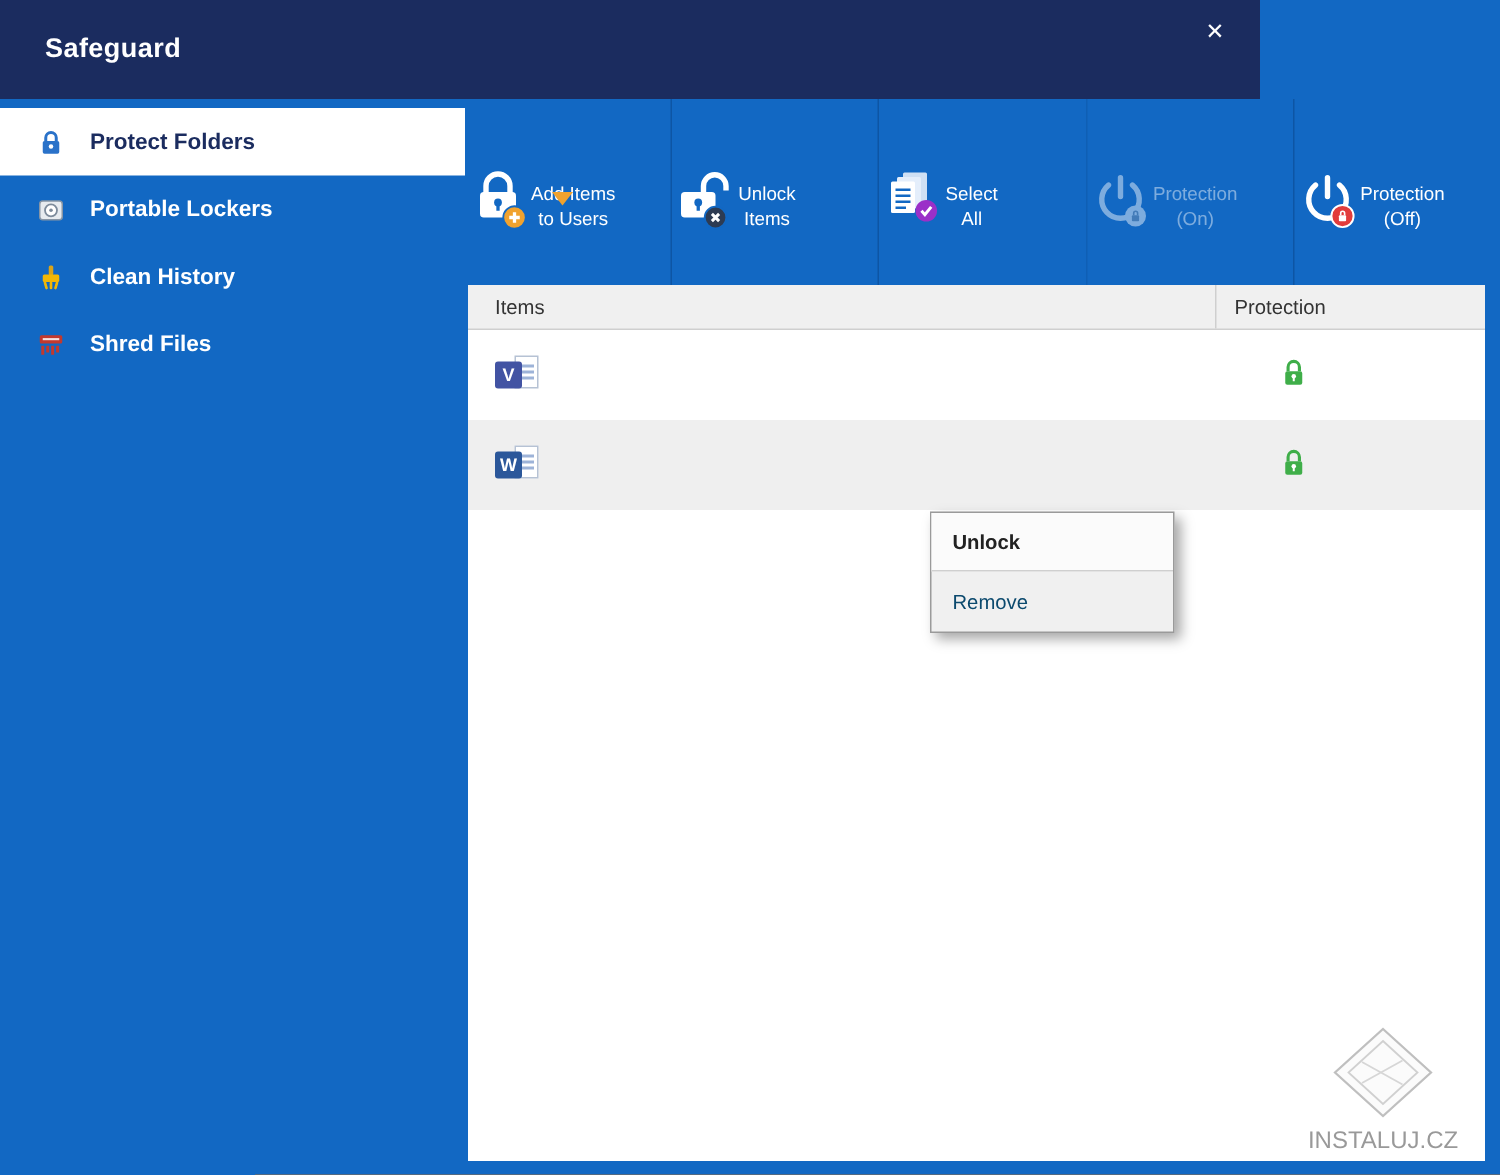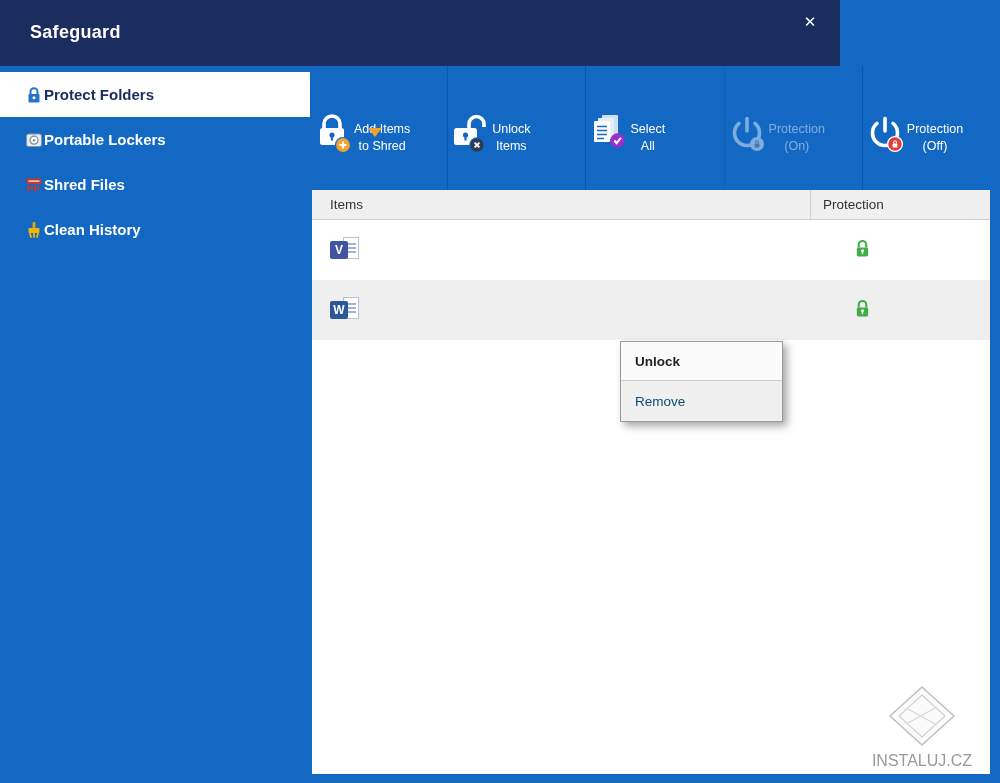--- a/index.html
+++ b/index.html
@@ -8,21 +8,21 @@
 
   .window { position:relative; width:1000px; height:783px; background:#1268c3; overflow:hidden; }
 
   
   .titlebar { position:absolute; left:0; top:0; width:840px; height:66px; background:#1b2c5f; }
   .titlebar .title { position:absolute; left:30px; top:22px; color:#fff; font-size:18px; font-weight:bold; letter-spacing:.3px; }
   .close-btn { position:absolute; right:18px; top:10px; width:24px; height:24px; color:#fff; font-size:15px; text-align:center; line-height:24px; cursor:pointer; }
 
   
   .sidebar { position:absolute; left:0; top:66px; width:310px; bottom:0; padding-top:6px; }
-  .side-item { height:45px; display:flex; align-items:center; padding-left:24px; color:#fff; font-weight:bold; font-size:15px; cursor:pointer; }
+  .side-item { height:45px; display:flex; align-items:center; padding-left:24px; gap:16px; color:#fff; font-weight:bold; font-size:15px; cursor:pointer; }
   .side-item.active { background:#ffffff; color:#1b2c5f; }
   .side-icon { width:20px; height:20px; flex:0 0 20px; }
 
   
   .toolbar { position:absolute; left:310px; top:66px; width:690px; height:124px; display:flex; }
   .tb-btn { flex:1; display:flex; flex-direction:row; align-items:center; padding-top:13px; color:#fff; font-size:12.5px; text-align:center; border-left:1px solid #0d55a4; cursor:pointer; }
   .tb-btn:first-child { border-left:none; }
   .tb-btn.disabled { opacity:.45; cursor:default; }
   .tb-icon-wrap { position:relative; height:46px; display:flex; align-items:center; justify-content:center; }
   .tb-label { margin-top:6px; line-height:1.35; }
@@ -84,63 +84,63 @@
           <rect x="2.5" y="4" width="15" height="12.5" rx="2" fill="#e7ebef" stroke="#8795a5"></rect>
           <circle cx="10" cy="10.2" r="4" fill="#fff" stroke="#7d8b9b" stroke-width="1.2"></circle>
           <circle cx="10" cy="10.2" r="1.2" fill="#7d8b9b"></circle>
         </svg>
       </span>
       <span>Portable Lockers</span>
     </div>
     <div class="side-item">
       <span class="side-icon">
         <svg width="20" height="20" viewBox="0 0 20 20">
+          <rect x="8.5" y="2" width="3" height="6.5" rx="1" fill="#d9a41a"></rect>
+          <rect x="4.5" y="8" width="11" height="5" rx="1" fill="#f2b705"></rect>
+          <path d="M6 13.5 l1 3.5 M10 13.5 v3.5 M14 13.5 l-1 3.5" stroke="#f2b705" stroke-width="1.8" stroke-linecap="round" fill="none"></path>
+        </svg>
+      </span>
+      <span>Clean History</span>
+    </div>
+    <div class="side-item">
+      <span class="side-icon">
+        <svg width="20" height="20" viewBox="0 0 20 20">
           <rect x="2.5" y="3.5" width="15" height="5.5" rx="1" fill="#c2392e"></rect>
           <rect x="4.5" y="5.4" width="11" height="1.4" fill="#fff" opacity=".85"></rect>
           <g fill="#c2392e">
             <rect x="3.5" y="10.5" width="2" height="6"></rect>
             <rect x="6.8" y="10.5" width="2" height="4.5"></rect>
             <rect x="10.1" y="10.5" width="2" height="6"></rect>
             <rect x="13.4" y="10.5" width="2" height="4.5"></rect>
           </g>
         </svg>
       </span>
       <span>Shred Files</span>
     </div>
-    <div class="side-item">
-      <span class="side-icon">
-        <svg width="20" height="20" viewBox="0 0 20 20">
-          <rect x="8.5" y="2" width="3" height="6.5" rx="1" fill="#d9a41a"></rect>
-          <rect x="4.5" y="8" width="11" height="5" rx="1" fill="#f2b705"></rect>
-          <path d="M6 13.5 l1 3.5 M10 13.5 v3.5 M14 13.5 l-1 3.5" stroke="#f2b705" stroke-width="1.8" stroke-linecap="round" fill="none"></path>
-        </svg>
-      </span>
-      <span>Clean History</span>
-    </div>
   </div>
 
   <div class="toolbar">
 
     <div class="tb-btn">
       <div class="tb-icon-wrap">
         <span>
           <svg width="44" height="42" viewBox="0 0 44 42">
             <path d="M14 17 v-5 a8 8 0 0 1 16 0 v5" fill="none" stroke="#fff" stroke-width="3.6"></path>
             <rect x="10" y="16" width="24" height="17" rx="2.5" fill="#fff"></rect>
             <circle cx="22" cy="23" r="2.6" fill="#1268c3"></circle>
             <rect x="20.9" y="23" width="2.2" height="5.5" fill="#1268c3"></rect>
             <circle cx="33" cy="33" r="7.5" fill="#f0a22e" stroke="#1268c3" stroke-width="1.2"></circle>
             <path d="M33 29.5 v7 M29.5 33 h7" stroke="#fff" stroke-width="2.2"></path>
           </svg>
         </span>
         <span class="dropdown-arrow"></span>
       </div>
       <div class="tb-label">
         <div>Add Items</div>
-        <div>to Shred</div>
+        <div>to Users</div>
       </div>
     </div>
 
     <div class="tb-btn">
       <div class="tb-icon-wrap">
         <span>
           <svg width="44" height="42" viewBox="0 0 44 42">
             <path d="M21 16 v-4 a7.5 7.5 0 0 1 15 0 v3" fill="none" stroke="#fff" stroke-width="3.6"></path>
             <rect x="6" y="16" width="23" height="17" rx="2.5" fill="#fff"></rect>
             <circle cx="17.5" cy="23" r="2.6" fill="#1268c3"></circle>

